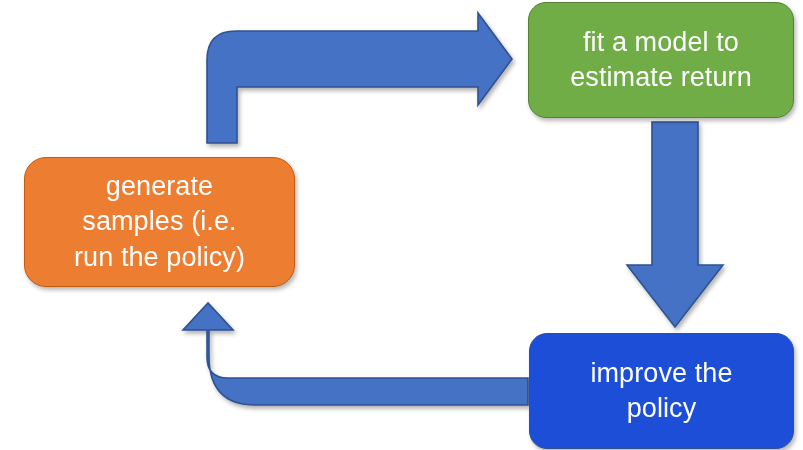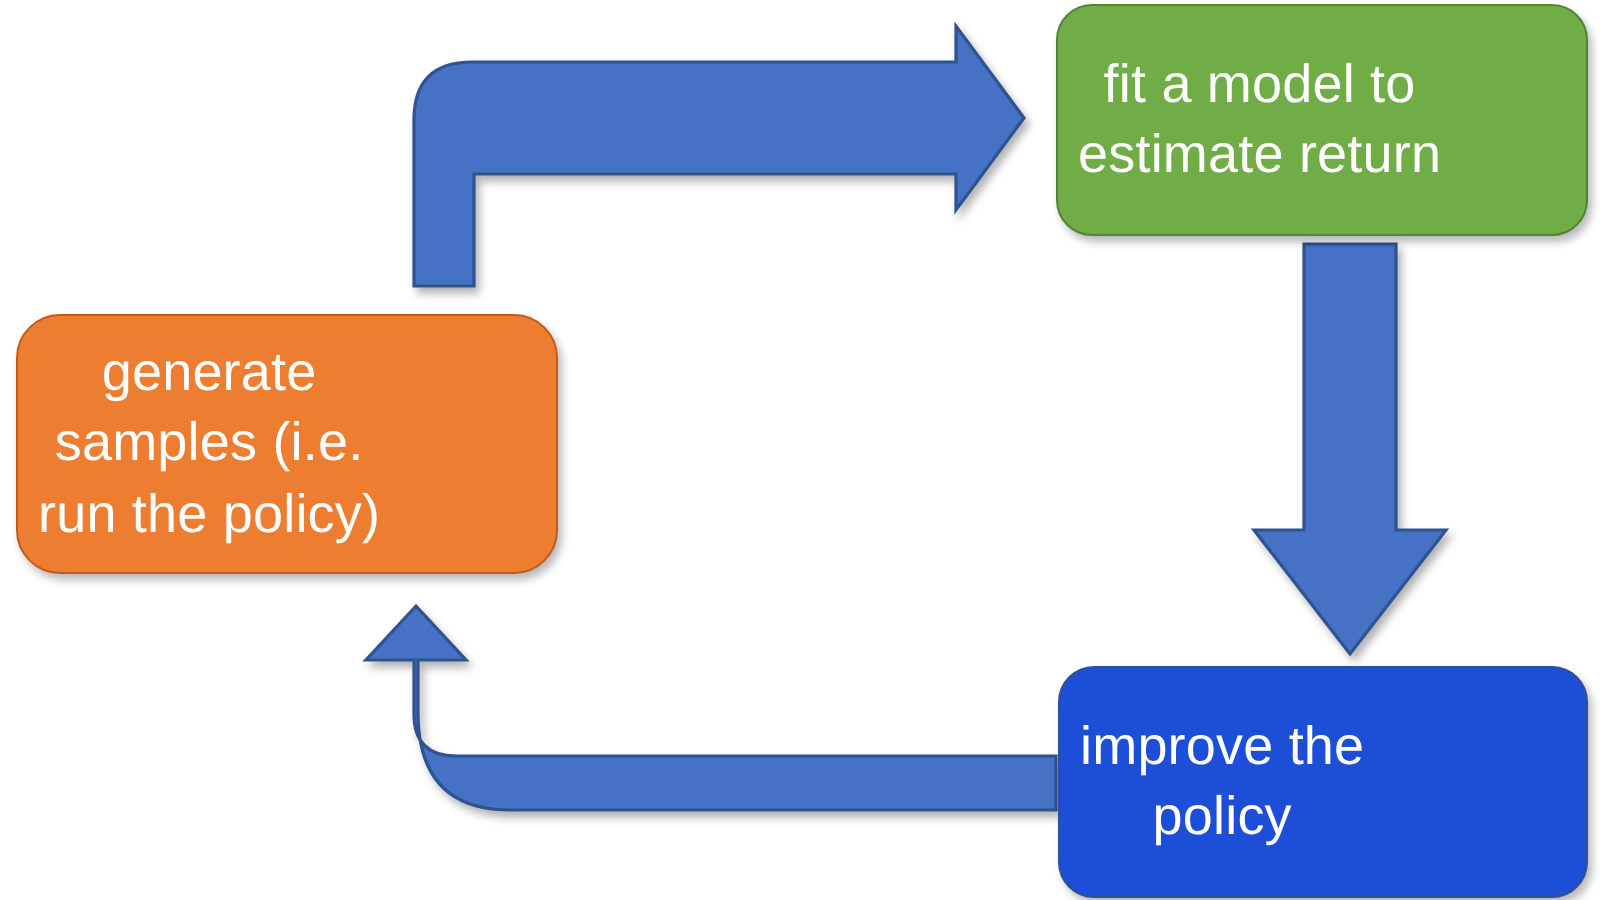--- a/index.html
+++ b/index.html
@@ -15,20 +15,21 @@
     position: relative;
     width: 803px;
     height: 450px;
     background: #ffffff;
     overflow: hidden;
   }
   .node {
     position: absolute;
     display: flex;
     align-items: center;
+    justify-content: center;
     text-align: center;
     border-radius: 18px;
     box-sizing: border-box;
     color: #ffffff;
     font-size: 27px;
     line-height: 1.30;
     letter-spacing: 0.1px;
     box-shadow: 2px 3px 4px rgba(0,0,0,0.28);
   }
   .node .label {
@@ -37,21 +38,21 @@
   }
   #node-fit-model {
     left: 528px;
     top: 2px;
     width: 266px;
     height: 116px;
     background: #70AD47;
     border: 1.5px solid #548235;
   }
   #node-generate-samples {
-    left: 8px;
+    left: 24px;
     top: 157px;
     width: 271px;
     height: 130px;
     background: #ED7D31;
     border: 1.5px solid #C55A11;
     border-radius: 22px;
   }
   #node-improve-policy {
     left: 529px;
     top: 333px;

